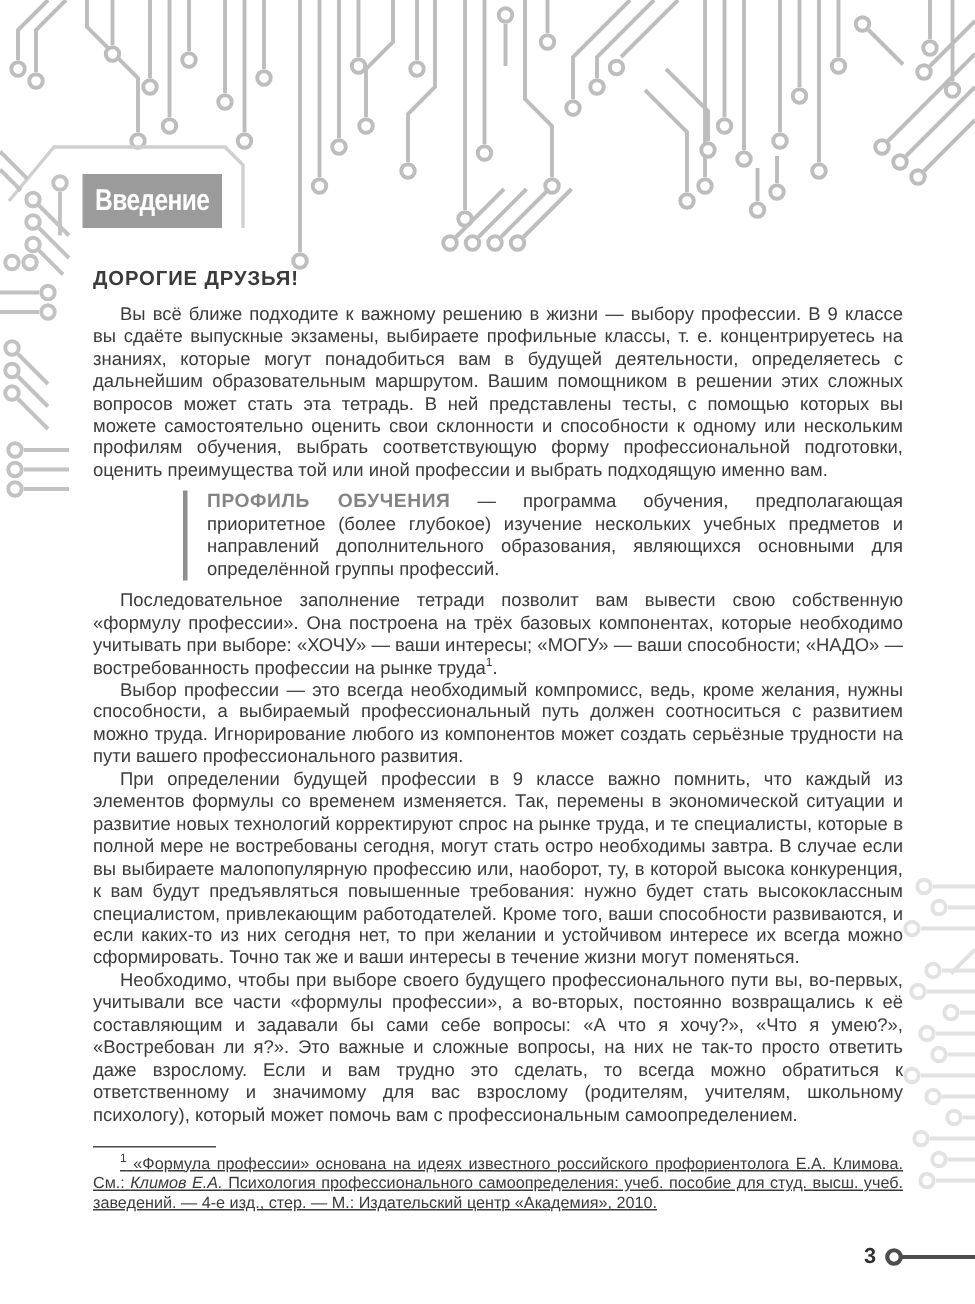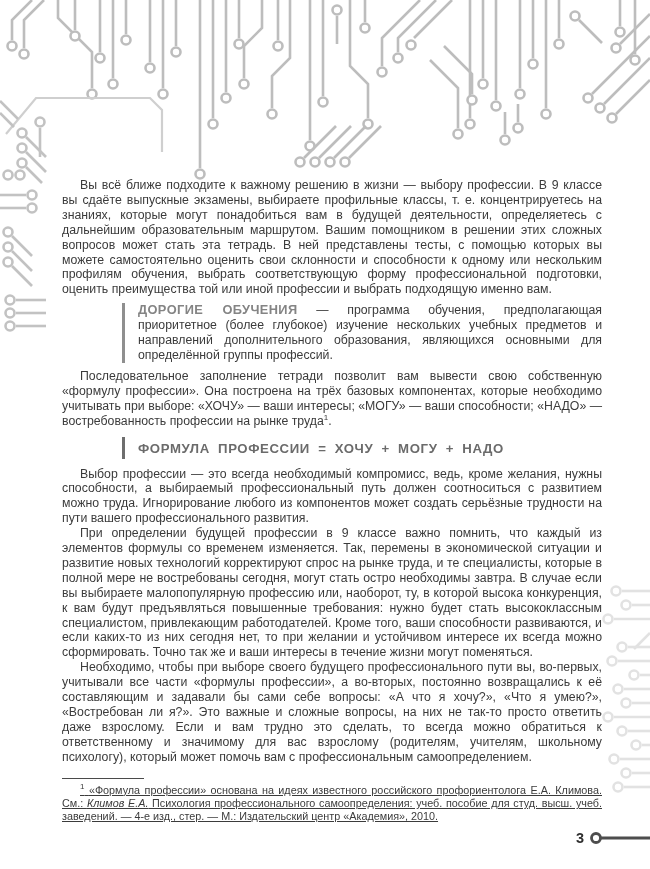--- a/index.html
+++ b/index.html
@@ -215,35 +215,36 @@
         <polyline points="54,162 62,162"></polyline>
       <polyline points="62,176 32,176"></polyline>
         <circle cx="26" cy="176" r="4.5" fill="#fff"></circle>
       <polyline points="62,190 44,190"></polyline>
         <circle cx="38" cy="190" r="4.5" fill="#fff"></circle>
       <polyline points="62,204 36,204"></polyline>
         <circle cx="30" cy="204" r="4.5" fill="#fff"></circle>
     </g>
   </svg>
 
+  <div class="chapter-tab">
+    <span class="tab-label">Введение</span>
+  </div>
 
   <div class="content">
 
+    <div class="greeting">ДОРОГИЕ ДРУЗЬЯ!</div>
 
     <p>Вы всё ближе подходите к важному решению в жизни — выбору профессии. В 9 классе вы сдаёте выпускные экзамены, выбираете профильные классы, т. е. концентрируетесь на знаниях, которые могут понадобиться вам в будущей деятельности, определяетесь с дальнейшим образовательным маршрутом. Вашим помощником в решении этих сложных вопросов может стать эта тетрадь. В ней представлены тесты, с помощью которых вы можете самостоятельно оценить свои склонности и способности к одному или нескольким профилям обучения, выбрать соответствующую форму профессиональной подготовки, оценить преимущества той или иной профессии и выбрать подходящую именно вам.</p>
 
     <div class="callout">
-      <p><span class="def-term">ДОРОГИЕ ОБУЧЕНИЯ</span> <span>— программа обучения, предполагающая приоритетное (более глубокое) изучение нескольких учебных предметов и направлений дополнительного образования, являющихся основными для определённой группы профессий.</span></p>
+      <p><span class="def-term">ПРОФИЛЬ ОБУЧЕНИЯ</span> <span>— программа обучения, предполагающая приоритетное (более глубокое) изучение нескольких учебных предметов и направлений дополнительного образования, являющихся основными для определённой группы профессий.</span></p>
     </div>
 
     <p><span>Последовательное заполнение тетради позволит вам вывести свою собственную «формулу профессии». Она построена на трёх базовых компонентах, которые необходимо учитывать при выборе: «ХОЧУ» — ваши интересы; «МОГУ» — ваши способности; «НАДО» — востребованность профессии на рынке труда</span><sup>1</sup><span>.</span></p>
 
-    <div class="formula-callout">
-      <span class="formula-text">ФОРМУЛА ПРОФЕССИИ = ХОЧУ + МОГУ + НАДО</span>
-    </div>
 
     <p>Выбор профессии — это всегда необходимый компромисс, ведь, кроме желания, нужны способности, а выбираемый профессиональный путь должен соотноситься с развитием можно труда. Игнорирование любого из компонентов может создать серьёзные трудности на пути вашего профессионального развития.</p>
     <p>При определении будущей профессии в 9 классе важно помнить, что каждый из элементов формулы со временем изменяется. Так, перемены в экономической ситуации и развитие новых технологий корректируют спрос на рынке труда, и те специалисты, которые в полной мере не востребованы сегодня, могут стать остро необходимы завтра. В случае если вы выбираете малопопулярную профессию или, наоборот, ту, в которой высока конкуренция, к вам будут предъявляться повышенные требования: нужно будет стать высококлассным специалистом, привлекающим работодателей. Кроме того, ваши способности развиваются, и если каких-то из них сегодня нет, то при желании и устойчивом интересе их всегда можно сформировать. Точно так же и ваши интересы в течение жизни могут поменяться.</p>
     <p>Необходимо, чтобы при выборе своего будущего профессионального пути вы, во-первых, учитывали все части «формулы профессии», а во-вторых, постоянно возвращались к её составляющим и задавали бы сами себе вопросы: «А что я хочу?», «Что я умею?», «Востребован ли я?». Это важные и сложные вопросы, на них не так-то просто ответить даже взрослому. Если и вам трудно это сделать, то всегда можно обратиться к ответственному и значимому для вас взрослому (родителям, учителям, школьному психологу), который может помочь вам с профессиональным самоопределением.</p>
 
     <div class="footnote">
       <hr class="footnote-rule">
       <p><sup>1</sup> <span>«Формула профессии» основана на идеях известного российского профориентолога Е.А. Климова. См.: </span><span class="fn-author">Климов Е.А.</span><span> Психология профессионального самоопределения: учеб. пособие для студ. высш. учеб. заведений. — 4-е изд., стер. — М.: Издательский центр «Академия», 2010.</span></p>
     </div>
 

